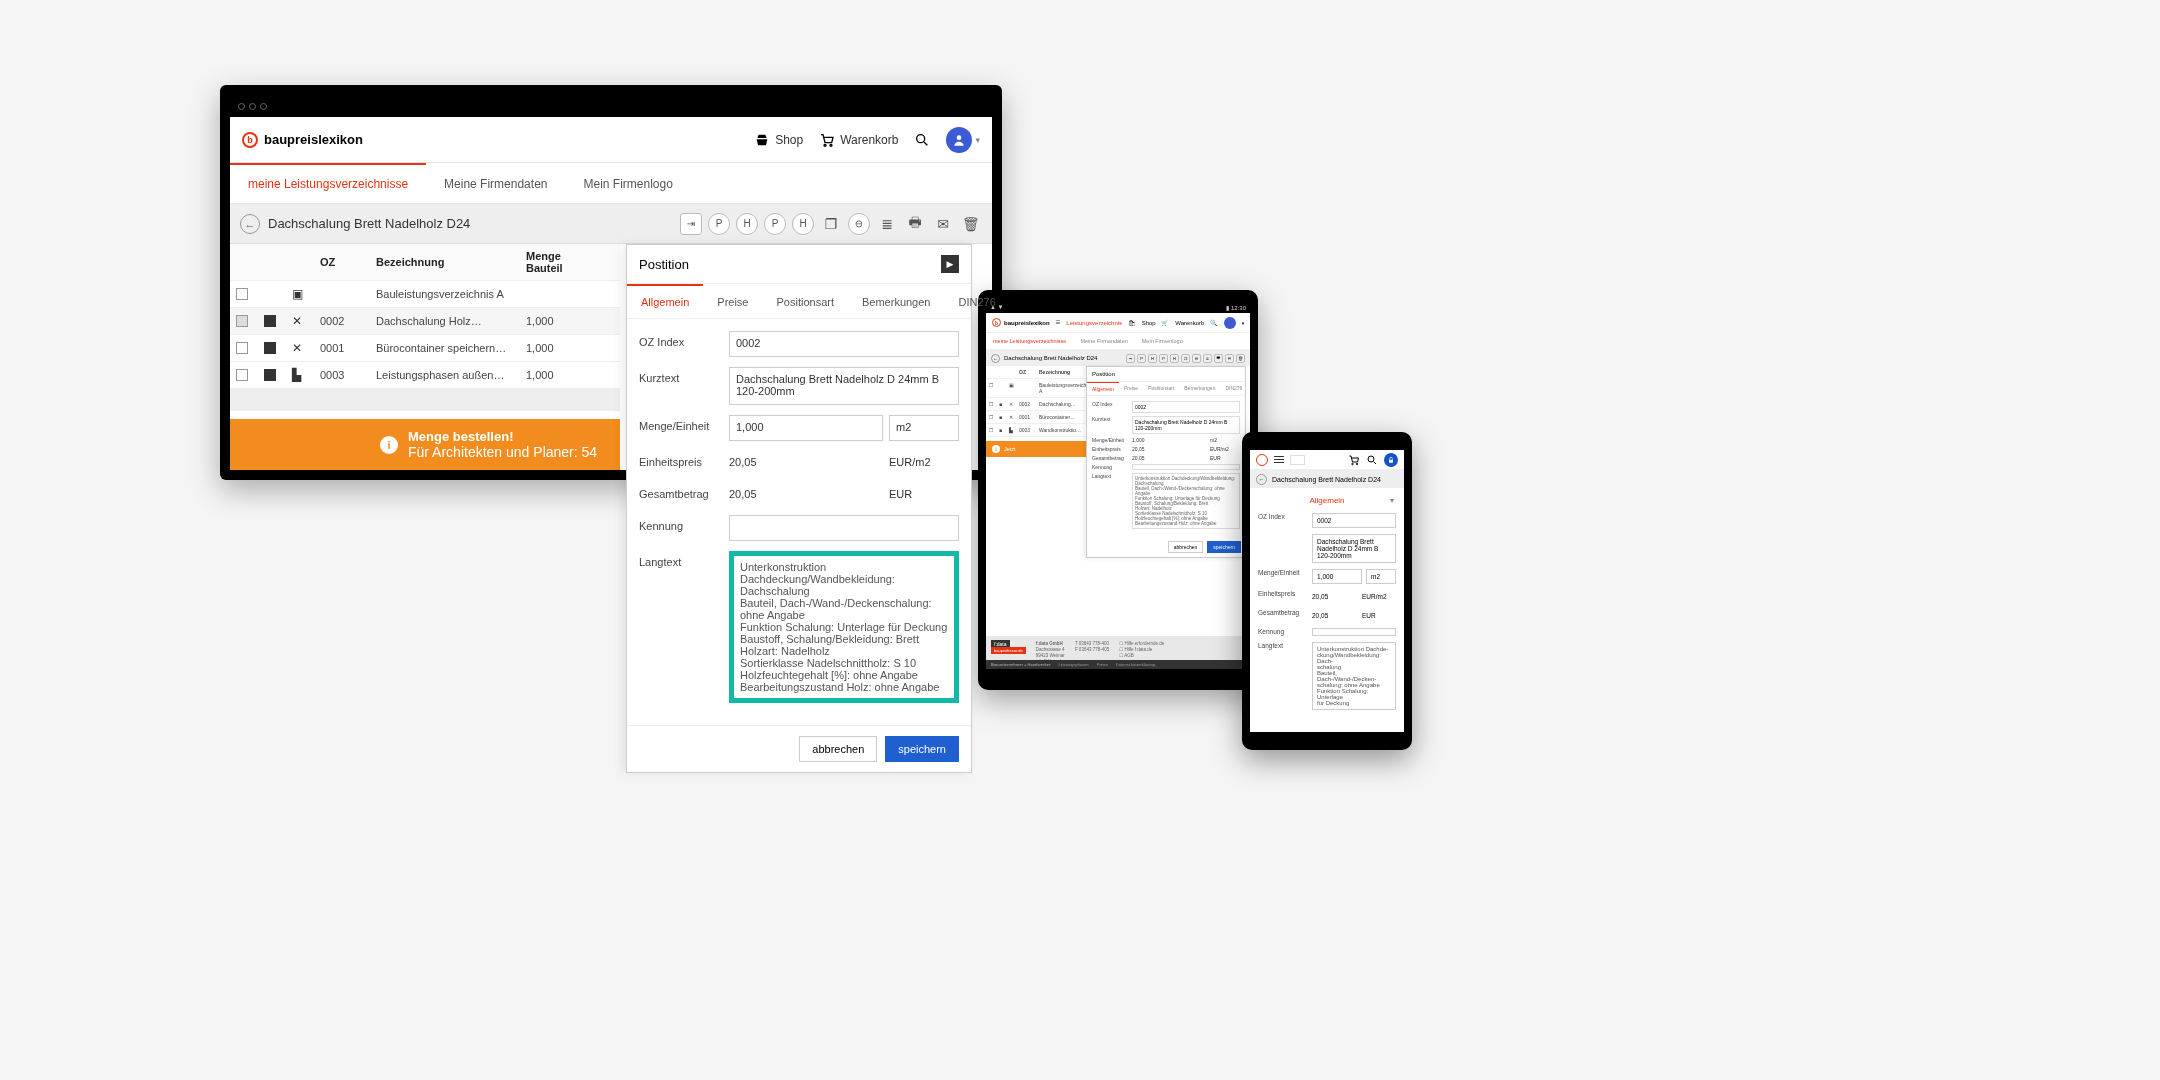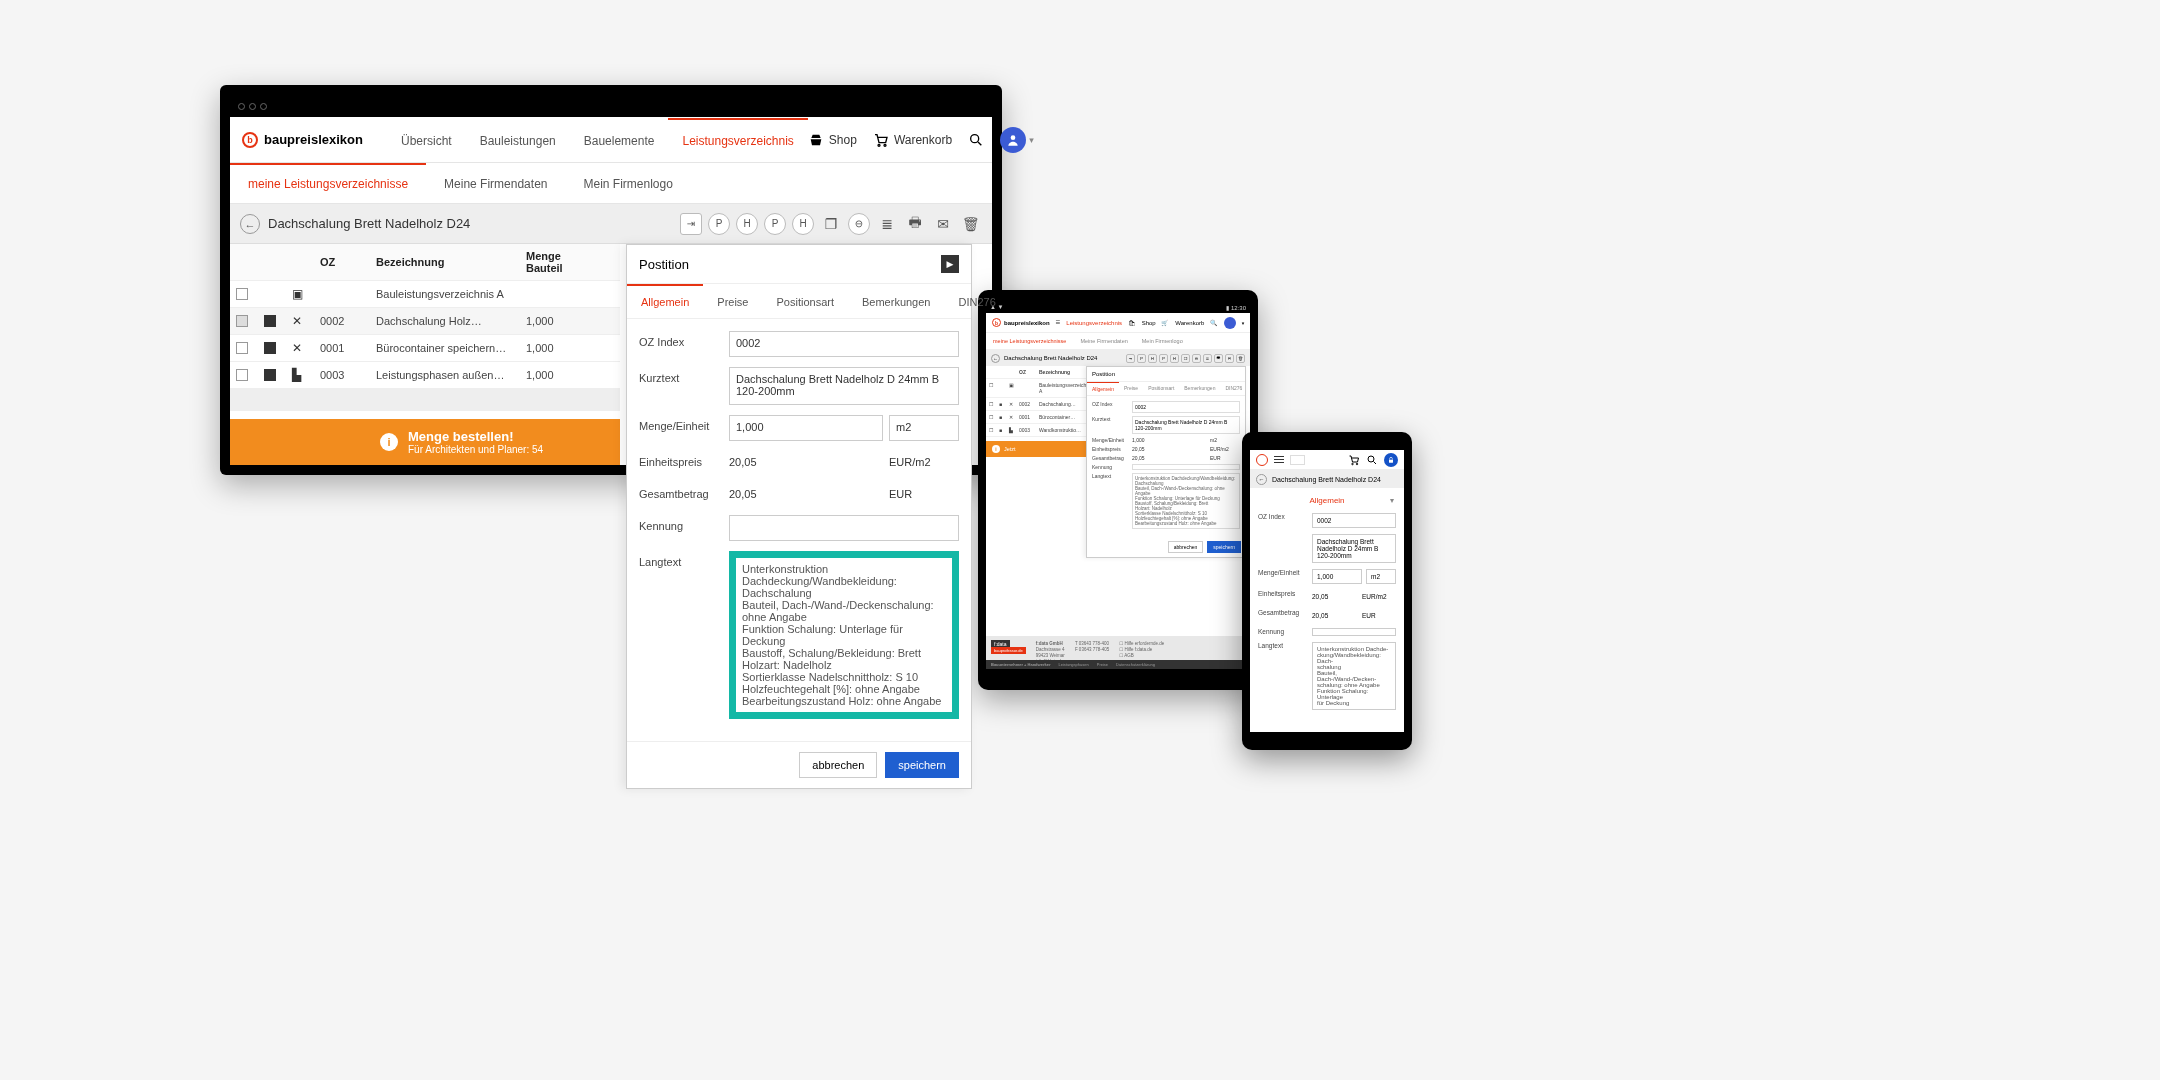--- a/index.html
+++ b/index.html
@@ -109,21 +109,21 @@
 
   .order-banner {
     background:#f28c1e; color:#fff;
     padding:10px 0 10px 0;
     display:flex; align-items:center;
     margin-top:8px;
   }
   .info-circle {width:18px;height:18px;border-radius:50%;background:#fff;color:#f28c1e;
     display:flex;align-items:center;justify-content:center;font-size:11px;font-weight:bold;margin:0 10px 0 150px;}
   .banner-text .t1 { font-size:13px; font-weight:bold; }
-  .banner-text .t2 { font-size:10px; }
+  .banner-text .t2 { font-size:14px; }
 
   
   .panel {
     position:absolute; left:396px; top:0;
     width:346px; background:#fff;
     border:1px solid #ccc;
     box-shadow:-4px 0 10px rgba(0,0,0,0.08);
     z-index:5;
   }
   .panel-head {
@@ -142,21 +142,21 @@
   .ptab.active { color:#e63312;border-top:2px solid #e63312; }
   .form { padding:12px; }
   .frow { display:flex; align-items:flex-start; margin-bottom:10px; }
   .flabel { width:90px; font-size:11px; color:#444; padding-top:5px; }
   .fcells { flex:1; display:flex; gap:6px; }
   .finput {
     flex:1; border:1px solid #ccc; padding:5px 6px; font-size:11px;
     background:#fff;color:#333;min-height:26px;
   }
   .fvalue { flex:1; font-size:11px; padding:5px 0; color:#333; }
-  .ftext { flex:1; border:7px solid #14b8a6; padding:5px 6px; font-size:11px;
+  .ftext { flex:1; border:5px solid #14b8a6; padding:5px 6px; font-size:11px;
     color:#555; white-space:pre-line; min-height:110px; }
   .panel-actions {
     display:flex; justify-content:flex-end; gap:8px;
     padding:10px 12px; border-top:1px solid #eee;
   }
   .btn { padding:6px 12px; font-size:11px; border:1px solid #ccc; background:#fff;
     cursor:pointer;}
   .btn.primary { background:#1f5fd0;color:#fff;border-color:#1f5fd0; }
 
   
@@ -286,26 +286,20 @@
     <div class="traffic"></div>
     <div class="traffic"></div>
   </div>
   <div class="screen">
 
     <div class="topbar">
       <div class="logo">
         <div class="logo-circle">b</div>
         <span>baupreislexikon</span>
       </div>
-      <div class="top-nav">
-        <div class="top-nav-item">Übersicht</div>
-        <div class="top-nav-item">Bauleistungen</div>
-        <div class="top-nav-item">Bauelemente</div>
-        <div class="top-nav-item active">Leistungsverzeichnis</div>
-      </div>
       <div class="top-right">
         <div class="top-icon-btn">
           <svg class="icon-svg" viewBox="0 0 24 24" fill="#000">
               <path d="M5 9l2-5h10l2 5H5zm-1 2h16l-2 9H6L4 11z"></path>
             </svg>
           <span>Shop</span>
         </div>
         <div class="top-icon-btn">
           <svg class="icon-svg" viewBox="0 0 24 24" fill="none" stroke="#000" stroke-width="2">
               <circle cx="9" cy="20" r="1.5"></circle>

